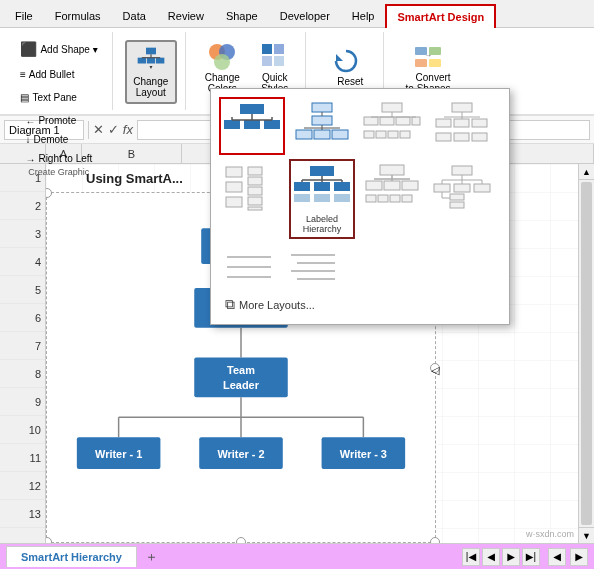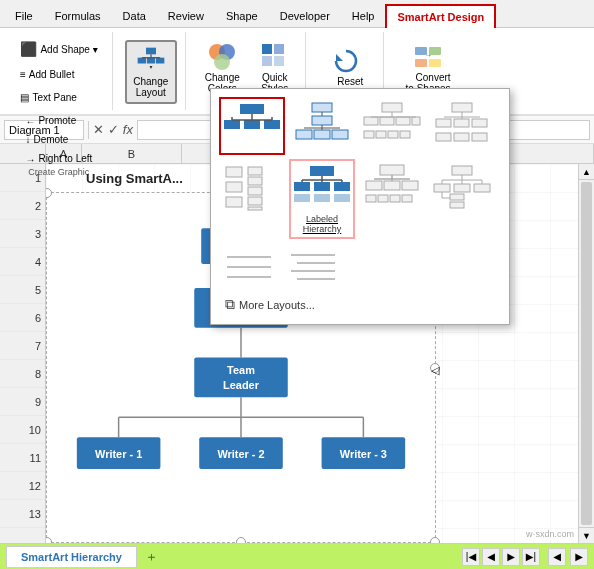--- a/index.html
+++ b/index.html
@@ -36,21 +36,21 @@
     .row-header-corner { width: 46px; min-width: 46px; border-right: 1px solid #ccc; background: #f0f0f0; }
     .col-header { border-right: 1px solid #ccc; background: #f0f0f0; display: flex; align-items: center; justify-content: center; font-size: 11px; color: #333; cursor: pointer; }
     .col-a { width: 36px; min-width: 36px; }
     .col-b { width: 100px; }
     .col-c { width: 200px; }
     .row-numbers { width: 46px; min-width: 46px; background: #f0f0f0; border-right: 1px solid #ccc; display: flex; flex-direction: column; }
     .row-num { height: 28px; display: flex; align-items: center; justify-content: flex-end; padding-right: 4px; font-size: 11px; color: #333; border-bottom: 1px solid #e8e8e8; cursor: pointer; }
     .grid-area { flex: 1; position: relative; overflow: hidden; }
 
     
-    .status-bar { height: 26px; background: #bef264; border-top: 1px solid #ccc; display: flex; align-items: center; padding: 0 6px; gap: 0; }
+    .status-bar { height: 26px; background: #f0abfc; border-top: 1px solid #ccc; display: flex; align-items: center; padding: 0 6px; gap: 0; }
     .sheet-tab { padding: 4px 14px; background: #fff; border: 1px solid #ccc; border-bottom: none; font-size: 11px; cursor: pointer; color: #2e75b6; font-weight: bold; }
     .tab-add { padding: 4px 8px; cursor: pointer; font-size: 13px; color: #555; }
     .status-nav { display: flex; gap: 2px; margin-left: auto; align-items: center; }
     .nav-btn { width: 18px; height: 18px; border: 1px solid #ccc; background: #f0f0f0; cursor: pointer; display: flex; align-items: center; justify-content: center; font-size: 10px; }
 
     
     .hier-icon { width: 60px; height: 48px; }
 
     
     .watermark { position: absolute; bottom: 30px; right: 20px; font-size: 9px; color: #aaa; z-index: 200; }
@@ -247,21 +247,21 @@
         <rect x="4" y="4" width="16" height="10" fill="#f0f0f0" stroke="#aaa" stroke-width="1"></rect>
         <rect x="4" y="19" width="16" height="10" fill="#f0f0f0" stroke="#aaa" stroke-width="1"></rect>
         <rect x="4" y="34" width="16" height="10" fill="#f0f0f0" stroke="#aaa" stroke-width="1"></rect>
         <rect x="26" y="4" width="14" height="8" fill="#f0f0f0" stroke="#aaa" stroke-width="1"></rect>
         <rect x="26" y="14" width="14" height="8" fill="#f0f0f0" stroke="#aaa" stroke-width="1"></rect>
         <rect x="26" y="24" width="14" height="8" fill="#f0f0f0" stroke="#aaa" stroke-width="1"></rect>
         <rect x="26" y="34" width="14" height="8" fill="#f0f0f0" stroke="#aaa" stroke-width="1"></rect>
         <rect x="26" y="44" width="14" height="3" fill="#f0f0f0" stroke="#aaa" stroke-width="1"></rect>
       </svg>
     </div>
-    <div class="dropdown-item selected" style="border: 2px solid #fca5a5; text-decoration: underline;">
+    <div class="dropdown-item selected" style="border: 2px solid #7f1d1d;">
       <svg class="hier-icon" viewBox="0 0 60 48">
         <rect x="18" y="2" width="24" height="10" fill="#2e75b6"></rect>
         <rect x="2" y="18" width="16" height="9" fill="#2e75b6"></rect>
         <rect x="22" y="18" width="16" height="9" fill="#2e75b6"></rect>
         <rect x="42" y="18" width="16" height="9" fill="#2e75b6"></rect>
         <rect x="2" y="30" width="16" height="8" fill="#aac8e0"></rect>
         <rect x="22" y="30" width="16" height="8" fill="#aac8e0"></rect>
         <rect x="42" y="30" width="16" height="8" fill="#aac8e0"></rect>
         <line x1="30" y1="12" x2="30" y2="18" stroke="#555" stroke-width="1.5"></line>
         <line x1="10" y1="16" x2="50" y2="16" stroke="#555" stroke-width="1.5"></line>

